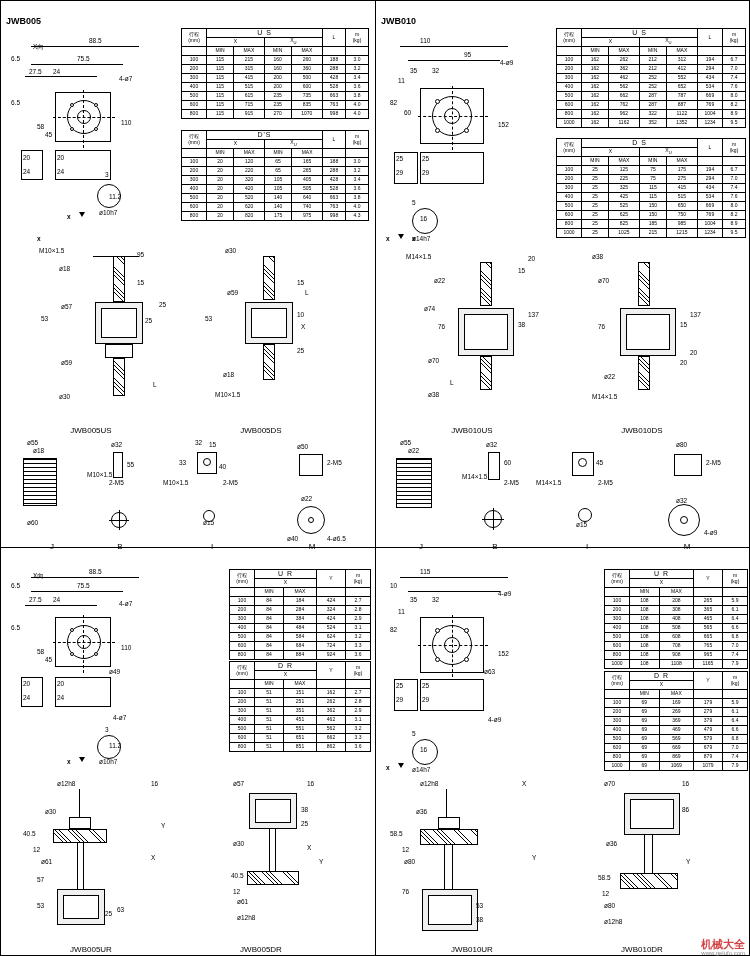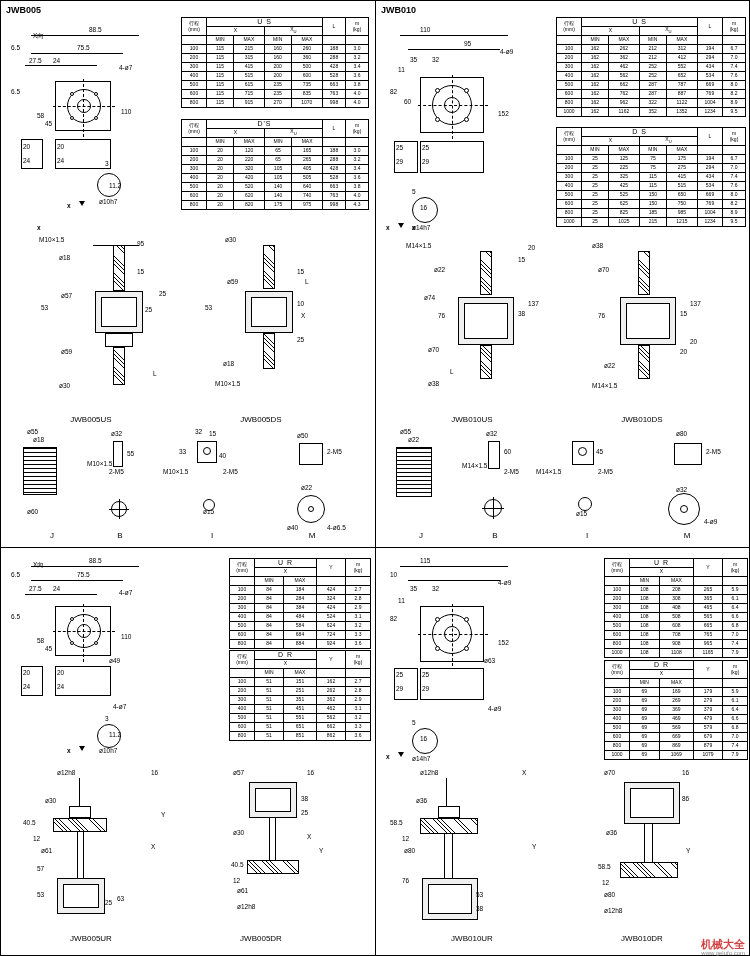--- a/index.html
+++ b/index.html
@@ -10,21 +10,21 @@
     font-size:7px;
     color:#000;
     position:relative;
     overflow:hidden;
   }
   .page{position:absolute;inset:0;border:1px solid #000;box-sizing:border-box;}
   
   .vdiv{position:absolute;left:374px;top:0;width:1px;height:956px;background:#000;}
   .hdiv{position:absolute;left:0;top:546px;width:750px;height:1px;background:#000;}
 
-  .quad{position:absolute;box-sizing:border-box;}
+  .quad{position:absolute;box-sizing:border-box;margin-top:11px;}
   .q1{left:0;top:0;width:374px;height:546px;}
   .q2{left:375px;top:0;width:375px;height:546px;}
   .q3{left:0;top:547px;width:374px;height:409px;}
   .q4{left:375px;top:547px;width:375px;height:409px;}
 
   .qtitle{position:absolute;left:5px;top:4px;font-size:9px;font-weight:bold;}
 
   
   .t{position:absolute;white-space:nowrap;font-size:6.5px;line-height:1;}
   .t.b{font-weight:bold;}

